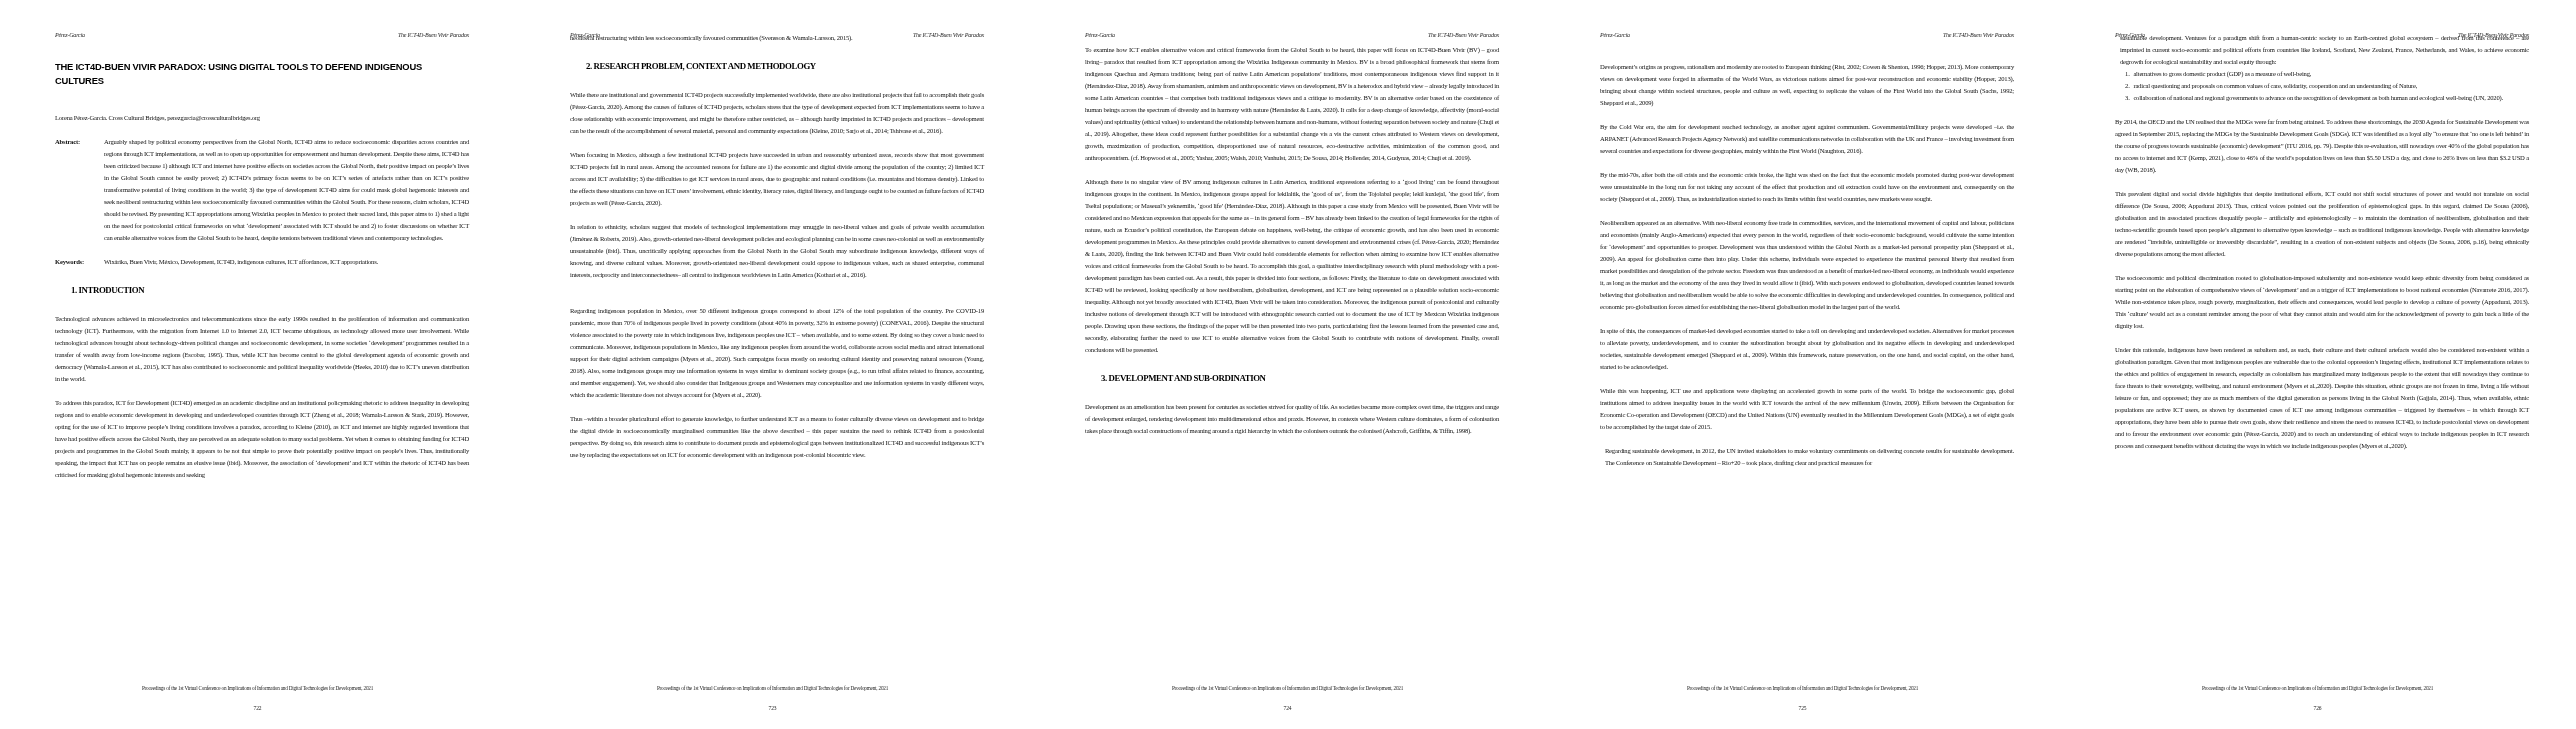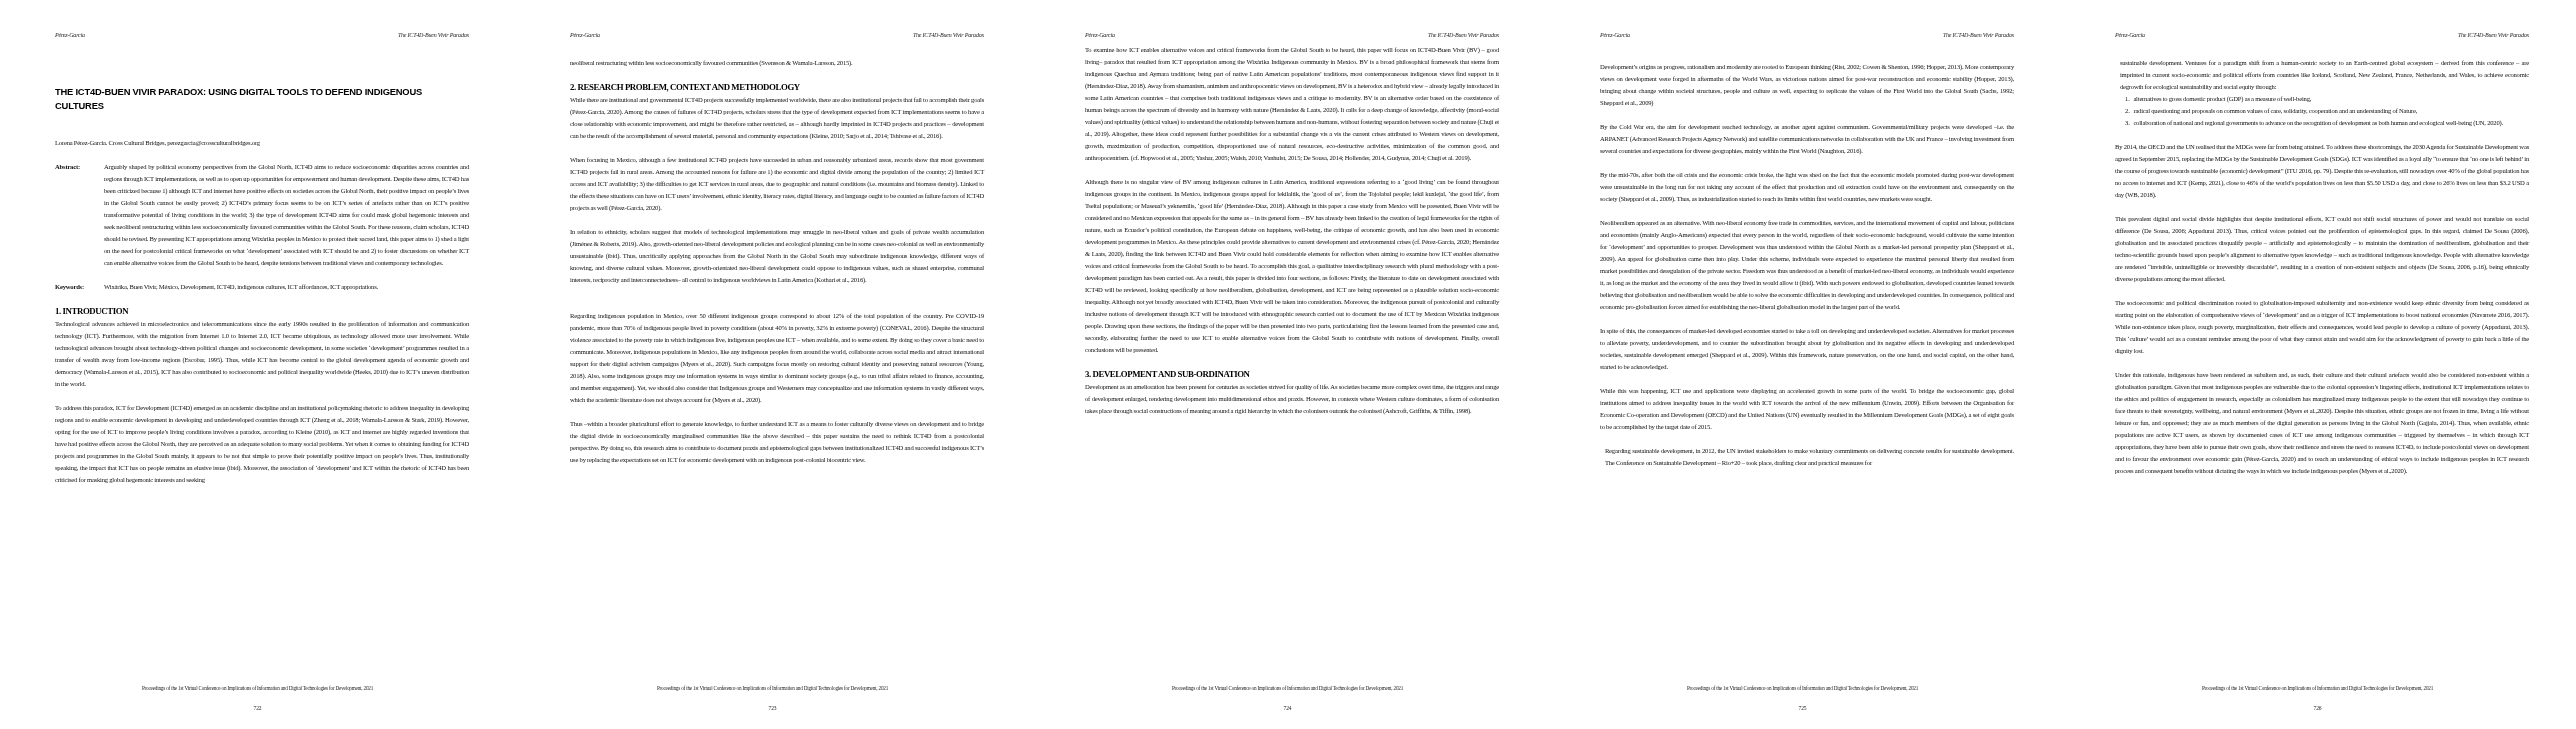--- a/index.html
+++ b/index.html
@@ -10,37 +10,37 @@
     background: #fff; color: #111;
     font-family: "Liberation Serif", "DejaVu Serif", serif;
   }
   .page:last-child { width: 515px; }
   .run-head {
     position: absolute; top: 32px; left: 55px; right: 46px;
     display: flex; justify-content: space-between;
     font-style: italic; font-size: 6px; letter-spacing: -0.2px; color: #222;
   }
   .content {
-    position: absolute; left: 55px; right: 46px; top: 57px;
+    position: absolute; left: 55px; right: 46px; top: 32px;
     font-size: 6.6px; line-height: 12px; letter-spacing: -0.2px;
     text-align: justify; word-spacing: -0.1px;
   }
   .content p { margin: 0 0 12px 0; }
   .content p.tight { margin-bottom: 0; }
   .title {
     font-family: "Liberation Sans", "DejaVu Sans", sans-serif; font-weight: bold;
     font-size: 9.4px; line-height: 14px; letter-spacing: -0.2px;
     margin: 28px 0 24px 0; text-align: left; color: #000;
   }
   .author { margin: 0 0 23px 0; text-align: left; }
   .hang { position: relative; padding-left: 49px; }
   .hang .lbl { position: absolute; left: 0; top: 0; font-weight: bold; }
   .h1 {
     font-weight: bold; font-size: 8.8px; line-height: 12.8px; letter-spacing: -0.4px;
-    margin: 0; color: #000;
+    margin: 16px; color: #000;
   }
   .footer {
     position: absolute; left: 0; right: 0; top: 685px; text-align: center;
     font-size: 5.2px; letter-spacing: -0.2px; color: #222;
   }
   .pageno {
     position: absolute; left: 0; right: 0; top: 705px; text-align: center;
     font-size: 5.5px; color: #222; letter-spacing: -0.1px;
   }
   ol.goals { margin: 0 0 12px 0; padding-left: 16px; }

